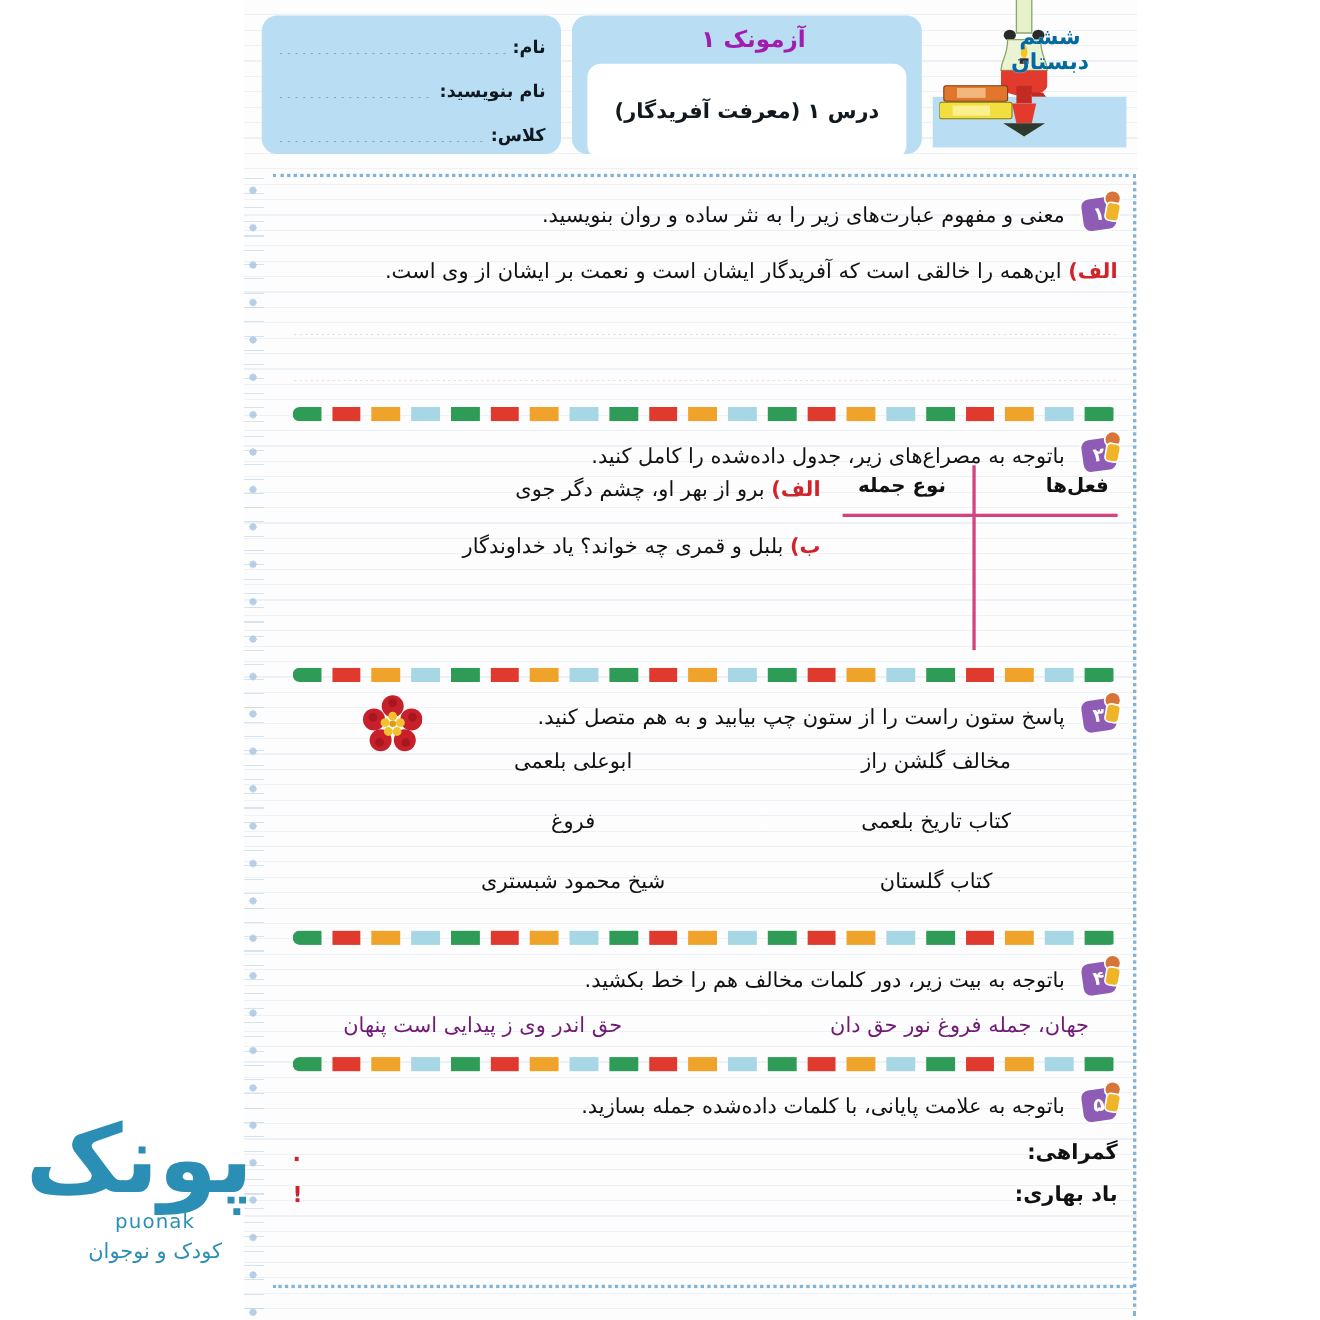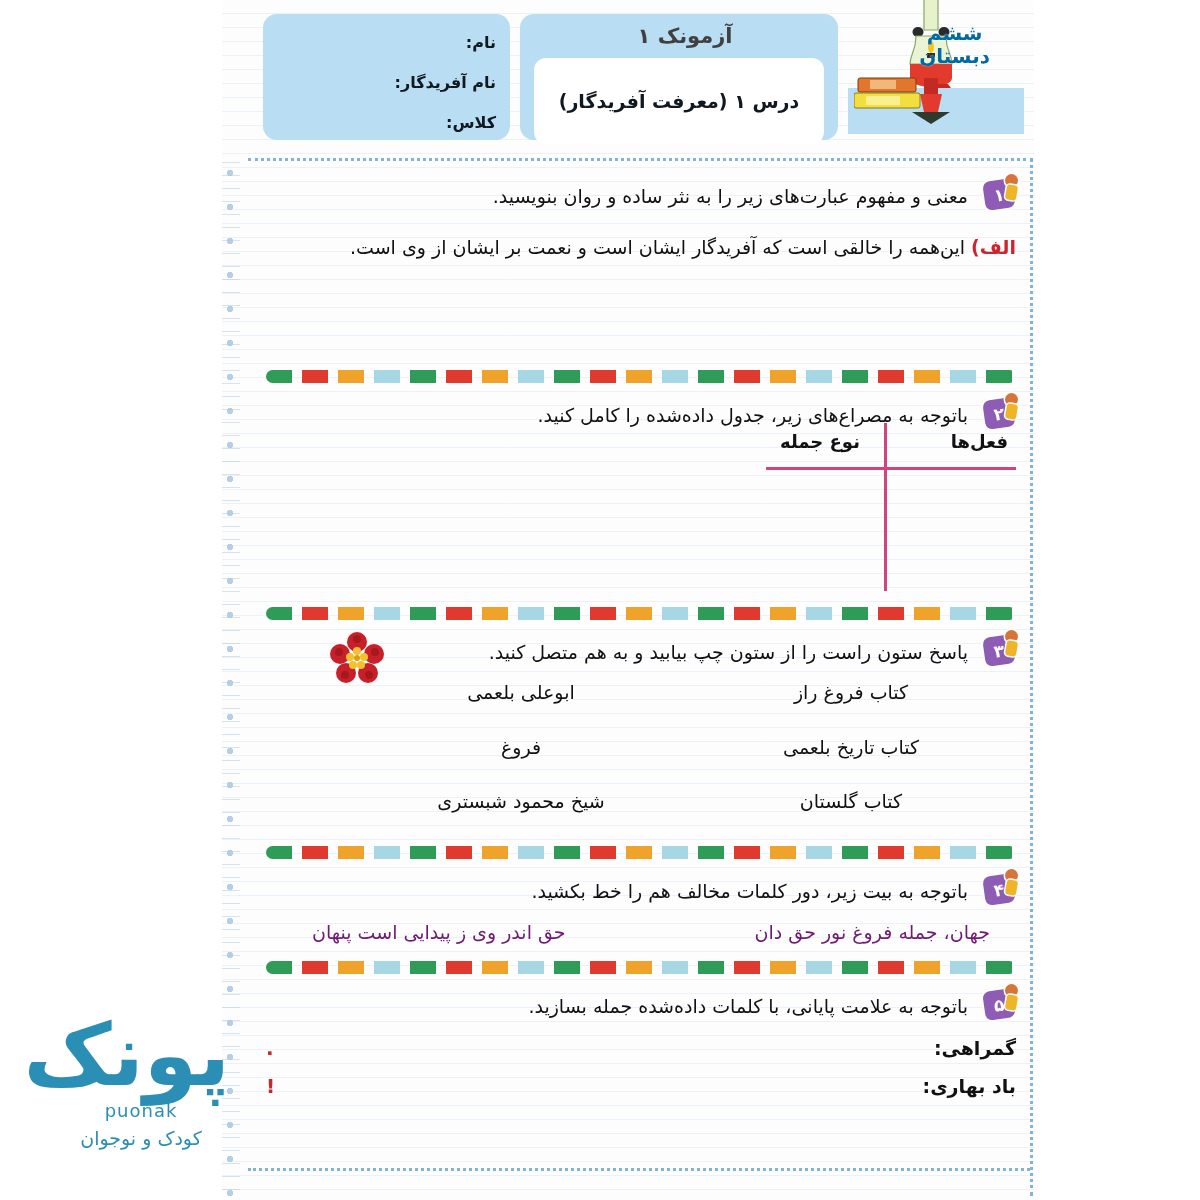--- a/index.html
+++ b/index.html
@@ -64,25 +64,25 @@
     text-shadow:0 0 1px #fff;
   }
   .lamp{position:absolute;left:52px;top:-4px;width:62px;height:142px;}
   .books{position:absolute;left:6px;top:76px;width:72px;height:36px;}
 
   .hdr-box{
     position:absolute;top:14px;height:126px;border-radius:14px;
     background:#b9ddf3;
   }
   #titleBox{right:196px;width:318px;}
-  #fieldsBox{right:524px;width:247px;}
+  #fieldsBox{right:524px;width:272px;}
 
   .test-title{
     position:absolute;top:10px;left:12px;right:0;text-align:center;
-    font-size:21px;font-weight:bold;color:#404040;
+    font-size:21px;font-weight:bold;color:#a21caf;
   }
   .lesson-chip{
     position:absolute;left:14px;right:14px;top:44px;height:86px;
     background:#ffffff;border-radius:12px;
     display:flex;align-items:center;justify-content:center;
     font-size:19px;font-weight:bold;color:#101820;
   }
 
   .field-row{
     position:absolute;right:14px;left:14px;height:28px;
@@ -246,21 +246,21 @@
     <div class="test-title">آزمونک ۱</div>
     <div class="lesson-chip">درس ۱ (معرفت آفریدگار)</div>
   </div>
 
   <div class="hdr-box" id="fieldsBox">
     <div class="field-row" id="f0">
       <span class="lbl">نام:</span>
       <span class="dots"></span>
     </div>
     <div class="field-row" id="f1">
-      <span class="lbl">نام آفریدگار:</span>
+      <span class="lbl">نام بنویسید:</span>
       <span class="dots"></span>
     </div>
     <div class="field-row" id="f2">
       <span class="lbl">کلاس:</span>
       <span class="dots"></span>
     </div>
   </div>
 </div>
 
 <div id="body">
@@ -299,20 +299,30 @@
     </div>
 
     <div style="display:flex;align-items:flex-start;margin-top:18px;">
       <div class="tbl">
         <div class="vline"></div>
         <div class="hline"></div>
         <div class="th left">نوع جمله</div>
         <div class="th right">فعل‌ها</div>
       </div>
 
+      <div style="flex:1;text-align:right;padding-right:20px;margin-top:-18px;">
+        <div class="q2line">
+          <span class="marker">الف)</span>
+          <span>برو از بهر او، چشم دگر جوی</span>
+        </div>
+        <div class="q2line">
+          <span class="marker">ب)</span>
+          <span>بلبل و قمری چه خواند؟ یاد خداوندگار</span>
+        </div>
+      </div>
     </div>
   </div>
 
   <div class="divider" style="margin:16px 14px 0 18px;"></div>
 
   <div style="padding:16px 14px 0 18px;position:relative;">
     <div class="qrow">
       <div class="badge">
         <div class="plate"></div>
           <div class="head"></div>
@@ -348,21 +358,21 @@
           <circle cx="34" cy="27" r="4"></circle>
         <circle cx="31" cy="35" r="4"></circle>
           <circle cx="23" cy="35" r="4"></circle>
         <circle cx="20" cy="27" r="4"></circle>
       </g>
       <circle cx="27" cy="28" r="3" fill="#e09b12"></circle>
     </svg>
 
     <div class="match">
       <div class="mcol right">
-        <div class="mitem">کتاب فروغ راز</div>
+        <div class="mitem">مخالف گلشن راز</div>
         <div class="mitem">کتاب تاریخ بلعمی</div>
         <div class="mitem">کتاب گلستان</div>
       </div>
       <div class="mcol left">
         <div class="mitem">ابوعلی بلعمی</div>
         <div class="mitem">فروغ</div>
         <div class="mitem">شیخ محمود شبستری</div>
       </div>
     </div>
   </div>

